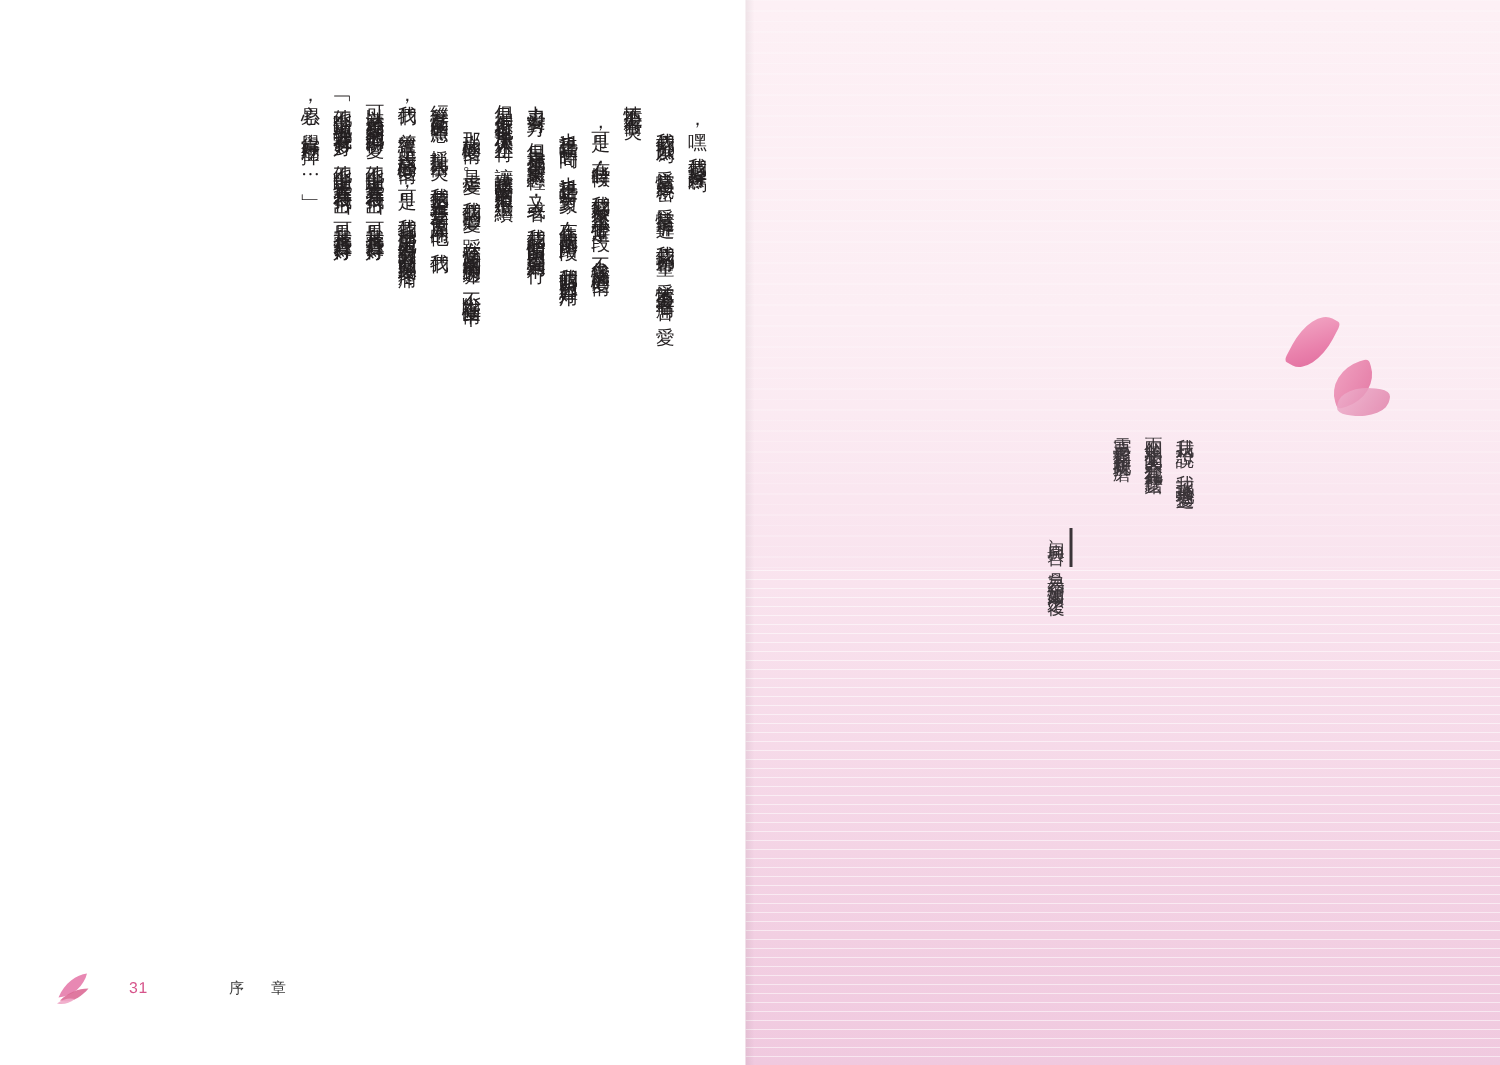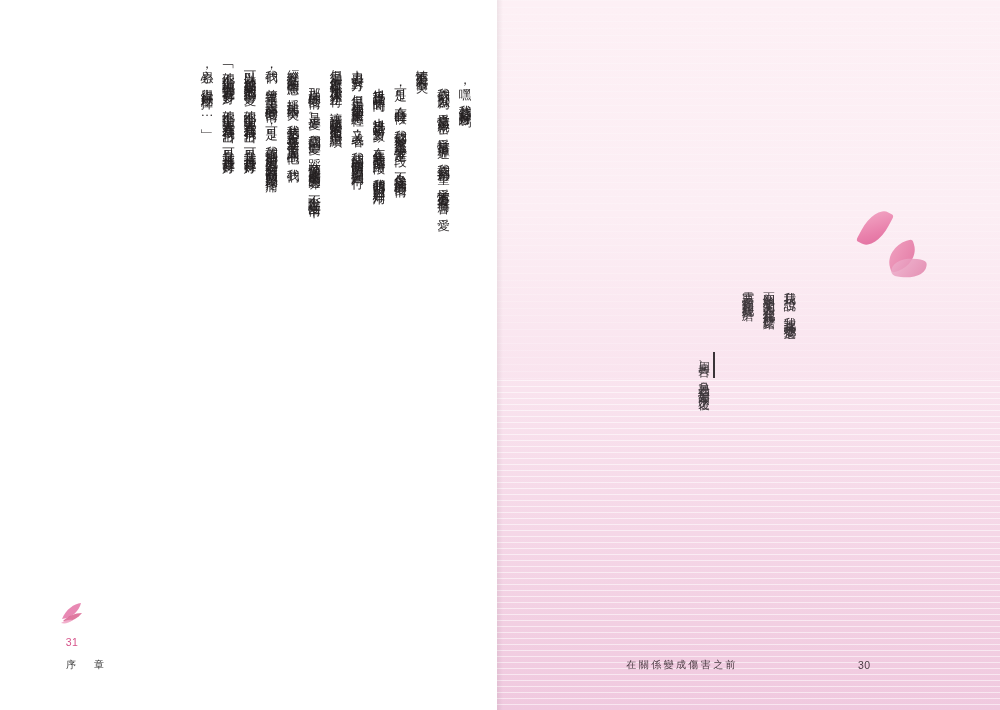--- a/index.html
+++ b/index.html
@@ -55,22 +55,21 @@
   .vline.quote {
     padding-top: 0px;
   }
 
   .left-footer {
     position: absolute;
     left: 36px;
     bottom: 38px;
     display: flex;
     align-items: center;
-    gap: 10px;
-    flex-direction: column;
+    gap: 24px;
   }
   .petal-mark {
     position: relative;
     width: 26px;
     height: 26px;
   }
   .folio-num {
     font-size: 10.5px;
     color: #d6538a;
     letter-spacing: 0.5px;
@@ -272,20 +271,16 @@
       <div class="qline">我只想說　我認真地愛過</div>
       <div class="qline">兩個相愛的人究竟犯什麼錯</div>
       <div class="qline">需要愛得如此折磨</div>
     </div>
 
     <div class="attribution">
       <span class="attrib-dash"></span>
       <span>周興哲、吳易緯〈如果雨之後〉</span>
     </div>
 
-    <div class="right-footer">
-      <span class="book-title-foot">在關係變成傷害之前</span>
-      <span class="folio-right">30</span>
-    </div>
   </div>
 
   <div class="gutter-shadow"></div>
 </div>
 
 </body></html>

